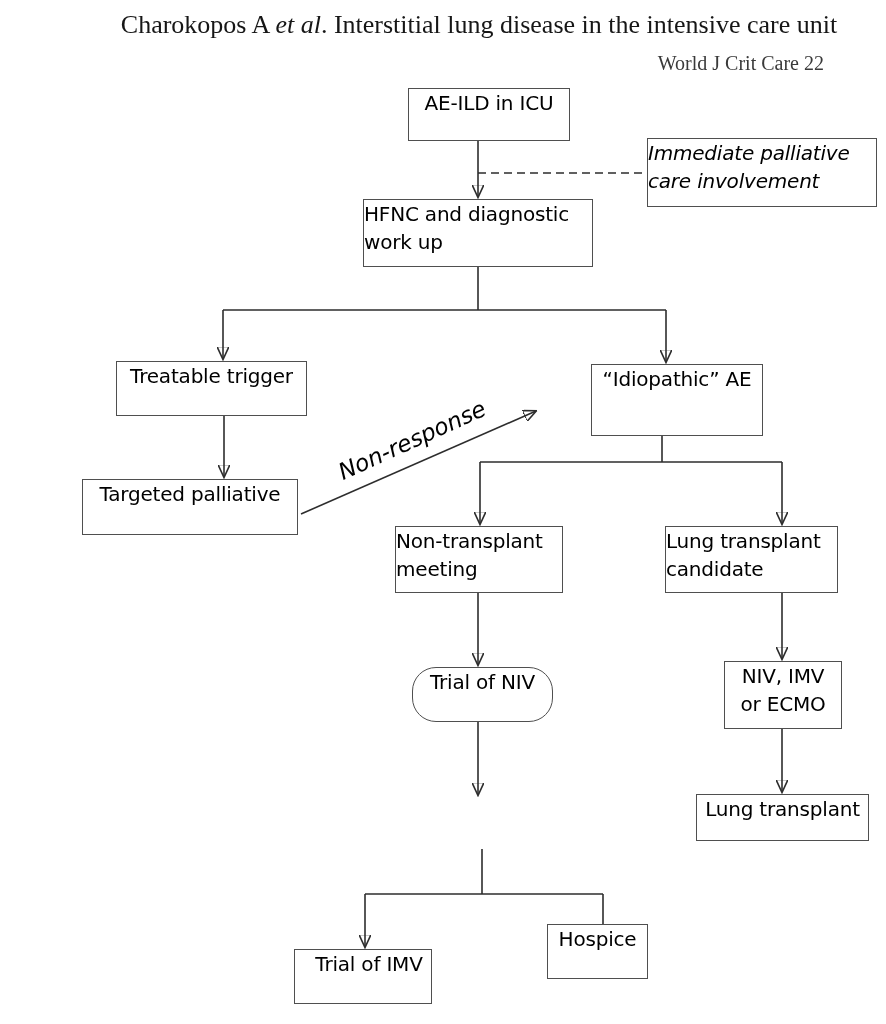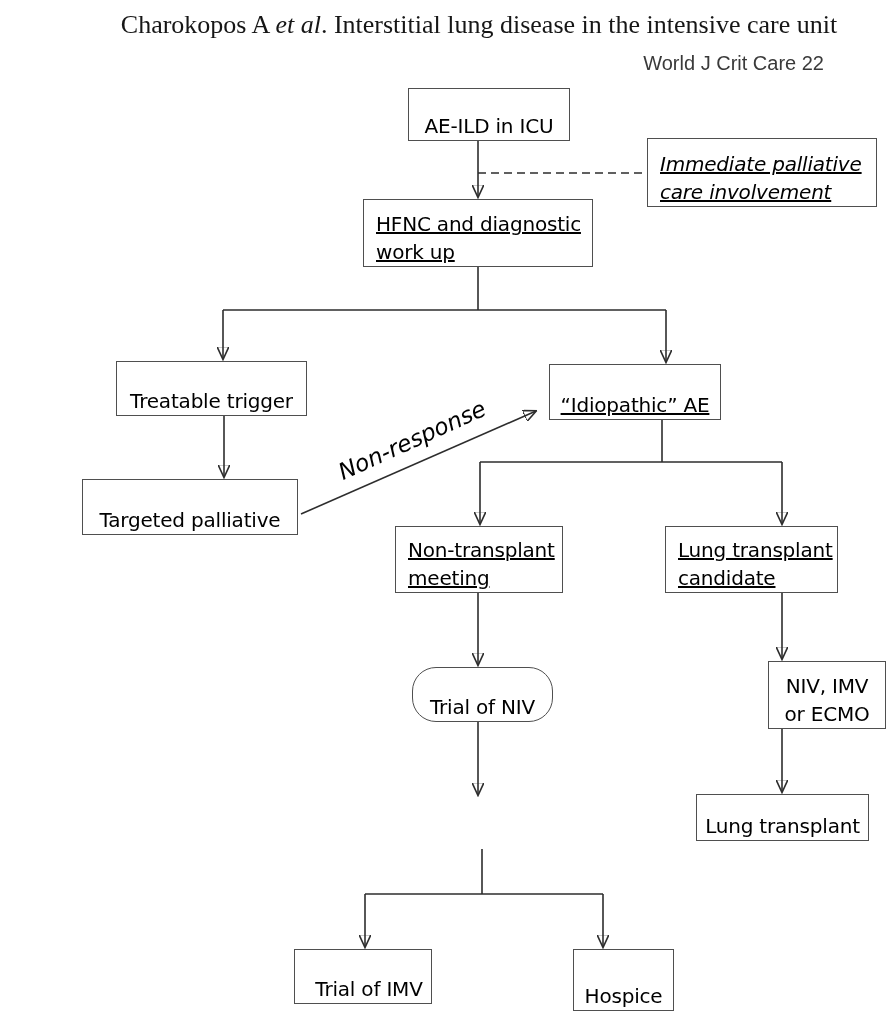--- a/index.html
+++ b/index.html
@@ -18,37 +18,37 @@
     font-family: "Liberation Serif", "DejaVu Serif", serif;
     font-size: 26px;
     color: #161616;
     white-space: nowrap;
     padding-left: 36px;
   }
   .paper-header .etal { font-style: italic; }
   .journal-line {
     position: absolute;
     top: 52px; right: 62px;
-    font-family: Liberation Sans, sans-serif;
+    font-family: Liberation Serif, serif;
     font-size: 20px;
     color: #3a3a3a;
     white-space: nowrap;
   }
   .node {
     position: absolute;
     box-sizing: border-box;
     border: 1.5px solid #4f4f4f;
     background: #ffffff;
     color: #000000;
     font-size: 20px;
     display: flex;
-    align-items: flex-end;
+    align-items: flex-start;
   }
   .node.center { justify-content: center; text-align: center; }
-  .node.leftpad { justify-content: flex-start; padding-left: 12px; text-align: left; text-decoration: underline; }
+  .node.leftpad { justify-content: flex-start; text-align: left; }
   .node-label { white-space: pre-line; line-height: 1.4; letter-spacing: -0.2px; }
   .node.italic .node-label { font-style: italic; }
   .edge-label {
     position: absolute;
     left: 322px; top: 425px;
     width: 180px; height: 30px;
     display: flex; align-items: center; justify-content: center;
     font-size: 23px;
     font-style: italic;
     color: #000;
@@ -124,21 +124,21 @@
 
   <div class="node center" style="left:116px; top:361px; width:191px; height:55px;">
     <span class="node-label">Treatable trigger</span>
   </div>
 
   <div class="node leftpad" style="left:363px; top:199px; width:230px; height:68px;">
     <span class="node-label">HFNC and diagnostic
 work up</span>
   </div>
 
-  <div class="node center" style="left:549px; top:364px; width:172px; height:56px;text-decoration:underline;">
+  <div class="node center" style="left:591px; top:364px; width:172px; height:72px;">
     <span class="node-label">“Idiopathic” AE</span>
   </div>
 
   <div class="node center" style="left:82px; top:479px; width:216px; height:56px;">
     <span class="node-label">Targeted palliative</span>
   </div>
 
   <div class="edge-label">Non-response</div>
 
   <div class="node leftpad" style="left:395px; top:526px; width:168px; height:67px;">
@@ -148,31 +148,31 @@
 
   <div class="node leftpad" style="left:665px; top:526px; width:173px; height:67px;">
     <span class="node-label">Lung transplant
 candidate</span>
   </div>
 
   <div class="node center" style="left:412px; top:667px; width:141px; height:55px;border-radius:24px;">
     <span class="node-label">Trial of NIV</span>
   </div>
 
-  <div class="node center" style="left:724px; top:661px; width:118px; height:68px;margin-left:44px;">
+  <div class="node center" style="left:724px; top:661px; width:118px; height:68px;">
     <span class="node-label">NIV, IMV
 or ECMO</span>
   </div>
 
 
   <div class="node center" style="left:696px; top:794px; width:173px; height:47px;">
     <span class="node-label">Lung transplant</span>
   </div>
 
   <div class="node center" style="left:294px; top:949px; width:138px; height:55px;padding-left:12px;">
     <span class="node-label">Trial of IMV</span>
   </div>
 
-  <div class="node center" style="left:547px; top:949px; width:101px; height:62px;margin-left:26px;">
+  <div class="node center" style="left:547px; top:924px; width:101px; height:55px;">
     <span class="node-label">Hospice</span>
   </div>
 
 </div>
 
 </body></html>

